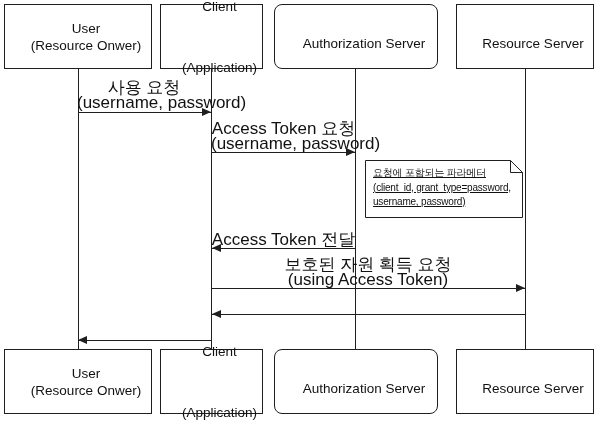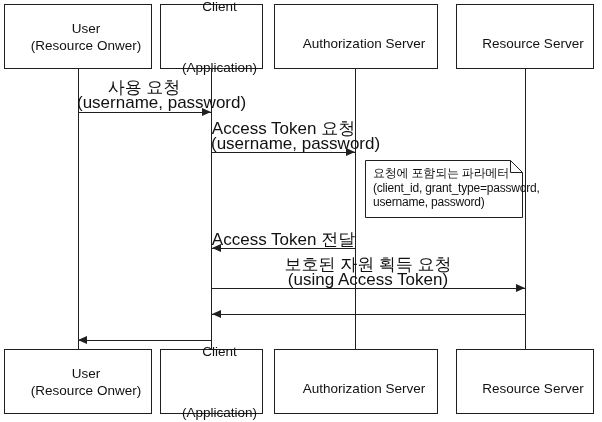--- a/index.html
+++ b/index.html
@@ -10,34 +10,34 @@
   .box{
     position:absolute;height:65px;box-sizing:border-box;
     border:1px solid #1f1f1f;background:#ffffff;
     display:flex;flex-direction:column;align-items:center;justify-content:center;
     text-align:center;font-size:13.5px;line-height:17px;padding-left:16px;
   }
   .row-top{top:4px;}
   .row-bottom{top:349px;}
   .b-user{left:4px;width:148px;}
   .b-client{left:160px;width:103px;gap:44px;}
-  .b-auth{left:274px;width:164px;}
+  .b-auth{left:274px;width:164px;border-radius:8px;}
   .b-resource{left:456px;width:138px;text-align:center;}
   .single{padding-top:14px;}
   .lifeline{position:absolute;top:69px;height:280px;width:1px;background:#1f1f1f;}
   .hline{position:absolute;height:1px;background:#1f1f1f;}
   .arr{position:absolute;width:0;height:0;border-top:4px solid transparent;border-bottom:4px solid transparent;}
   .arr.r{border-left:9px solid #1f1f1f;}
   .arr.l{border-right:9px solid #1f1f1f;}
   .mlabel{position:absolute;text-align:center;font-size:17px;line-height:14.5px;white-space:nowrap;}
   .note{position:absolute;left:365px;top:160px;width:158px;height:58px;}
   .note svg{position:absolute;left:0;top:0;}
   .note-text{
     position:absolute;left:8px;top:6px;width:146px;
-    font-size:12px;line-height:14.5px;letter-spacing:-0.2px;white-space:nowrap;
+    font-size:10px;line-height:14.5px;letter-spacing:-0.2px;white-space:nowrap;text-decoration:underline;
   }
 </style>
 </head>
 <body>
 
 <div class="canvas">
 
   <div class="box row-top b-user">
     <div>User</div>
     <div>(Resource Onwer)</div>

